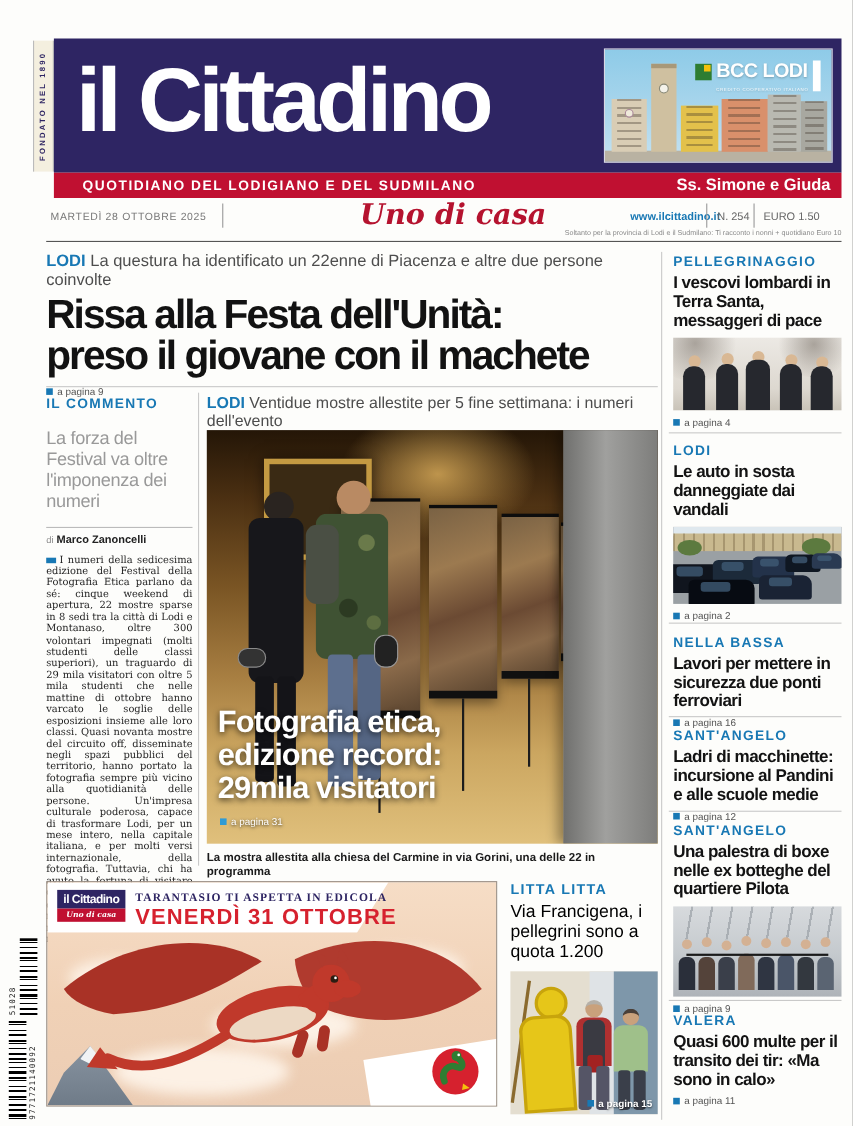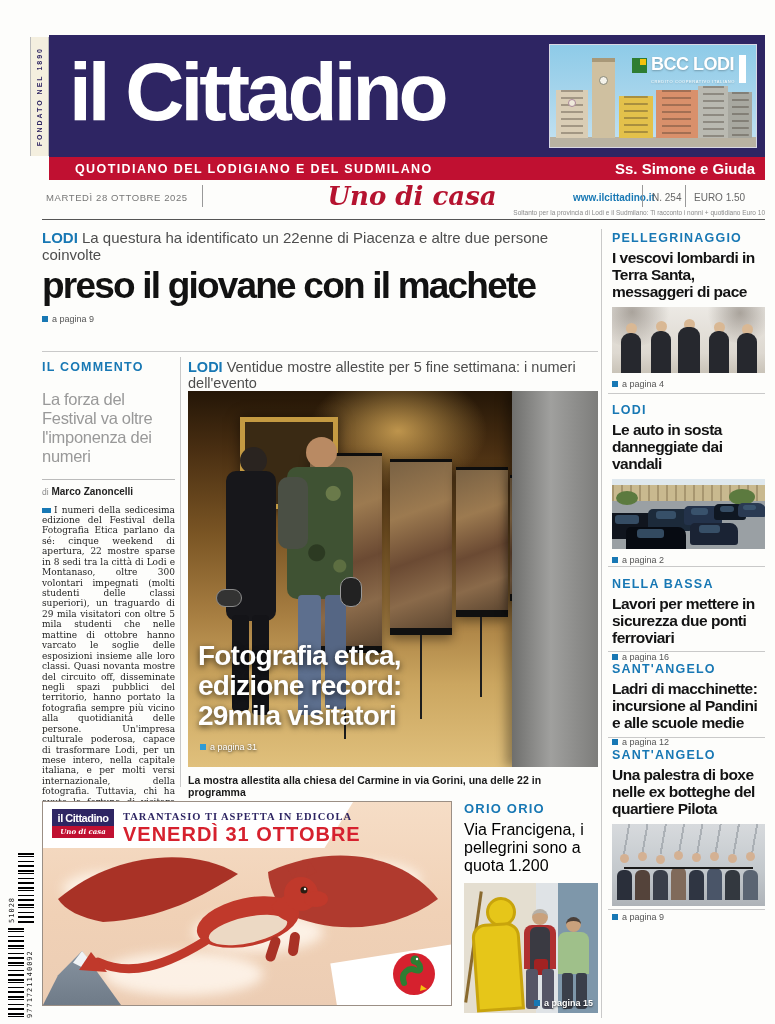--- a/index.html
+++ b/index.html
@@ -216,20 +216,21 @@
     <span class="dl-promo">Soltanto per la provincia di Lodi e il Sudmilano: Ti racconto i nonni + quotidiano Euro 10</span>
   </div>
   <div class="hr-top"></div>
 
   <div class="lead">
     <div class="kick">
       <span class="tag">LODI</span>
       <span class="kick-rest">La questura ha identificato un 22enne di Piacenza e altre due persone coinvolte</span>
     </div>
     <div class="headline">
+      <span>Rissa alla Festa dell'Unità:</span>
       <span>preso il giovane con il machete</span>
     </div>
     <div class="pageRef">
       <span class="sq"></span>
       <span>a pagina 9</span>
     </div>
   </div>
 
   <div class="rule" style="left:42px; top:351px; width:556px"></div>
   <div class="vrule" style="left:180px; top:357px; height:430px"></div>
@@ -385,20 +386,28 @@
       <div class="boxer" style="left:131px; background:#5a6472;"></div>
       <div class="ribbon"></div>
     </div>
     <div class="pageRef">
       <span class="sq"></span>
       <span>a pagina 9</span>
     </div>
   </div>
   <div class="rule" style="left:608px; top:909px; width:157px"></div>
 
+  <div class="side-sec" style="top:921px">
+    <div class="tag">VALERA</div>
+    <div class="sideTitle">Quasi 600 multe per il transito dei tir: «Ma sono in calo»</div>
+    <div class="pageRef">
+      <span class="sq"></span>
+      <span>a pagina 11</span>
+    </div>
+  </div>
 
   <div class="promo">
     <div class="cloud" style="left:20px; top:70px; width:90px; height:34px;"></div>
     <div class="cloud" style="left:150px; top:110px; width:130px; height:40px;"></div>
     <div class="cloud" style="right:30px; top:60px; width:110px; height:36px;"></div>
     <div class="cloud" style="left:60px; top:150px; width:160px; height:44px;"></div>
     <div class="mountain"></div>
     <div class="snow"></div>
     <svg width="410" height="150" viewBox="0 0 410 150" style="position:absolute; left:0; top:42px;">
       <path d="M15,55 C70,8 150,2 195,30 C160,52 120,75 60,78 C38,74 22,66 15,55 Z" fill="#a93226"></path>
@@ -428,21 +437,21 @@
     <div class="promo-band"></div>
     <div class="mini-logo">
       <div class="mini-navy">il Cittadino</div>
       <div class="mini-red">Uno di casa</div>
     </div>
     <div class="promo-l1">TARANTASIO TI ASPETTA IN EDICOLA</div>
     <div class="promo-l2">VENERDÌ 31 OTTOBRE</div>
   </div>
 
   <div class="orio">
-    <div class="tag" style="font-size:13px">ORIO ORIO</div>
+    <div class="tag" style="font-size:13px">LITTA LITTA</div>
     <div class="sideTitle">Via Francigena, i pellegrini sono a quota 1.200</div>
     <div class="ph ph-orio">
       <div class="orio-wallR"></div>
       <div class="orio-door"></div>
       <div class="staff"></div>
       <div class="mural-head"></div>
       <div class="mural-body"></div>
       <div class="p-head" style="left:68px; top:26px; width:16px; height:16px; background:#c9a17c; border-top:4px solid #b5b0a8;"></div>
       <div class="p-body" style="left:60px; top:42px; width:32px; height:44px; background:#b03030; border-radius:8px 8px 0 0;"></div>
       <div class="p-body" style="left:66px; top:44px; width:20px; height:42px; background:#3a3a42; border-radius:6px 6px 0 0;"></div>

